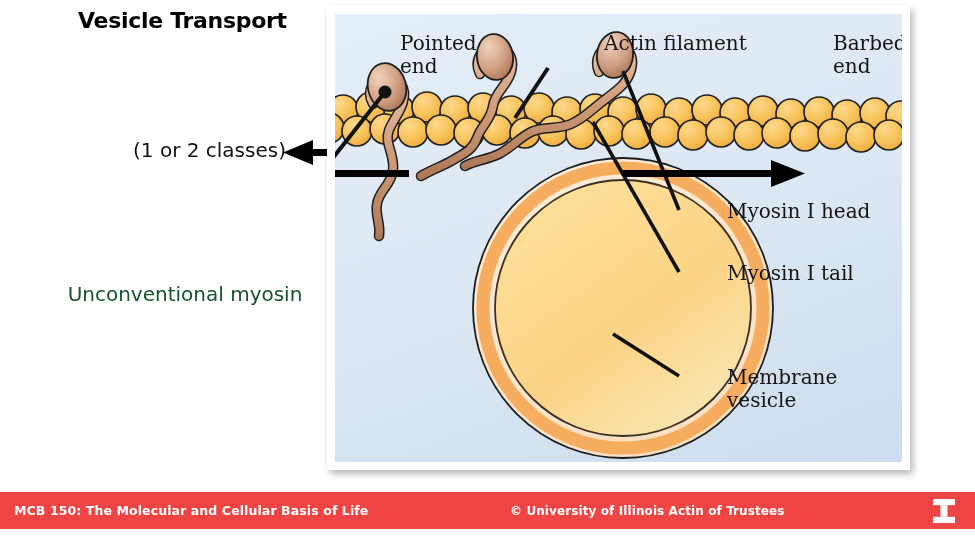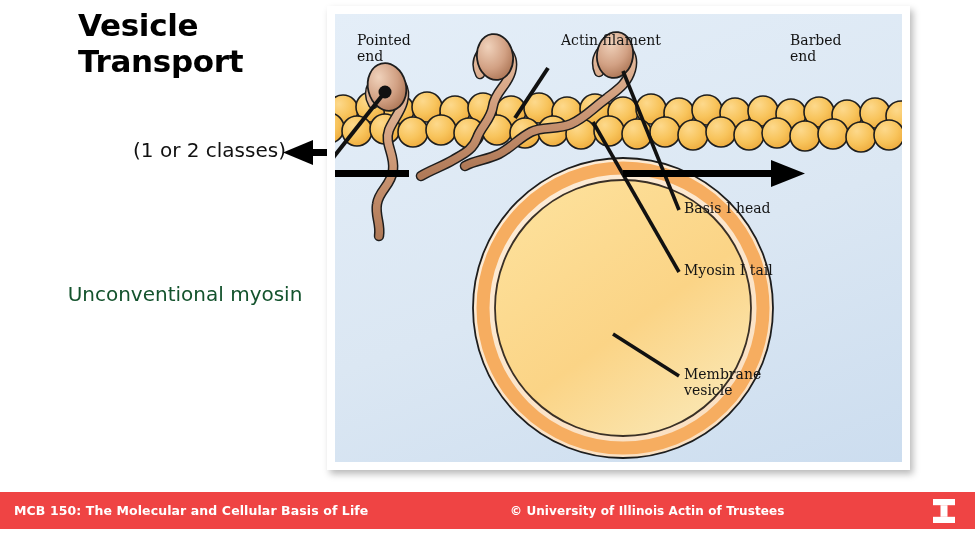--- a/index.html
+++ b/index.html
@@ -6,21 +6,21 @@
   body{
     width:975px;height:537px;background:#ffffff;overflow:hidden;
     font-family:"Liberation Sans", sans-serif;position:relative;
   }
   .slide{position:absolute;inset:0;background:#fff;}
 
   
   #title{
     position:absolute;left:78px;top:8px;width:240px;
     font-family:"DejaVu Sans", sans-serif;
-    font-weight:bold;font-size:31px;line-height:1.16;color:#000;
+    font-weight:bold;font-size:22px;line-height:1.16;color:#000;
     letter-spacing:-0.3px;
   }
   #subtitle{
     position:absolute;left:86px;top:138px;width:200px;
     font-family:"DejaVu Sans", sans-serif;
     font-size:20px;color:#111;text-align:right;white-space:nowrap;
   }
   #leftcaption{
     position:absolute;left:60px;top:282px;width:250px;
     font-family:"DejaVu Sans", sans-serif;
@@ -35,21 +35,21 @@
   }
   #figure-inner{
     position:absolute;left:8px;top:8px;right:8px;bottom:8px;
     background:linear-gradient(160deg,#e4eef8 0%,#dbe7f3 55%,#ccddef 100%);
     overflow:hidden;
   }
   #fig-svg{position:absolute;left:0;top:0;width:100%;height:100%;}
 
   .fig-label{
     position:absolute;font-family:"DejaVu Serif", serif;
-    font-size:14px;color:#141414;line-height:1.16;white-space:pre-line;
+    font-size:20px;color:#141414;line-height:1.16;white-space:pre-line;margin-left:43px;
   }
   #lbl-pointed{left:22px;top:18px;}
   #lbl-actin{left:226px;top:18px;}
   #lbl-barbed{left:455px;top:18px;}
   #lbl-myohead{left:349px;top:186px;}
   #lbl-myotail{left:349px;top:248px;}
   #lbl-membrane{left:349px;top:352px;}
 
   
   .dir-arrow{position:absolute;}
@@ -246,21 +246,21 @@
         <g fill="#000">
           <rect x="0" y="156" width="74" height="7"></rect>
         </g>
       </svg>
 
       <div class="fig-label" id="lbl-pointed">Pointed
 end</div>
       <div class="fig-label" id="lbl-actin">Actin filament</div>
       <div class="fig-label" id="lbl-barbed">Barbed
 end</div>
-      <div class="fig-label" id="lbl-myohead">Basis I head</div>
+      <div class="fig-label" id="lbl-myohead">Myosin I head</div>
       <div class="fig-label" id="lbl-membrane">Membrane
 vesicle</div>
       <div class="fig-label" id="lbl-myotail">Myosin I tail</div>
     </div>
   </div>
 
   <div id="footer">
     <div id="footer-left">MCB 150: The Molecular and Cellular Basis of Life</div>
     <div id="footer-center">© University of Illinois Actin of Trustees</div>
     <svg id="footer-logo" viewBox="0 0 30 30">

